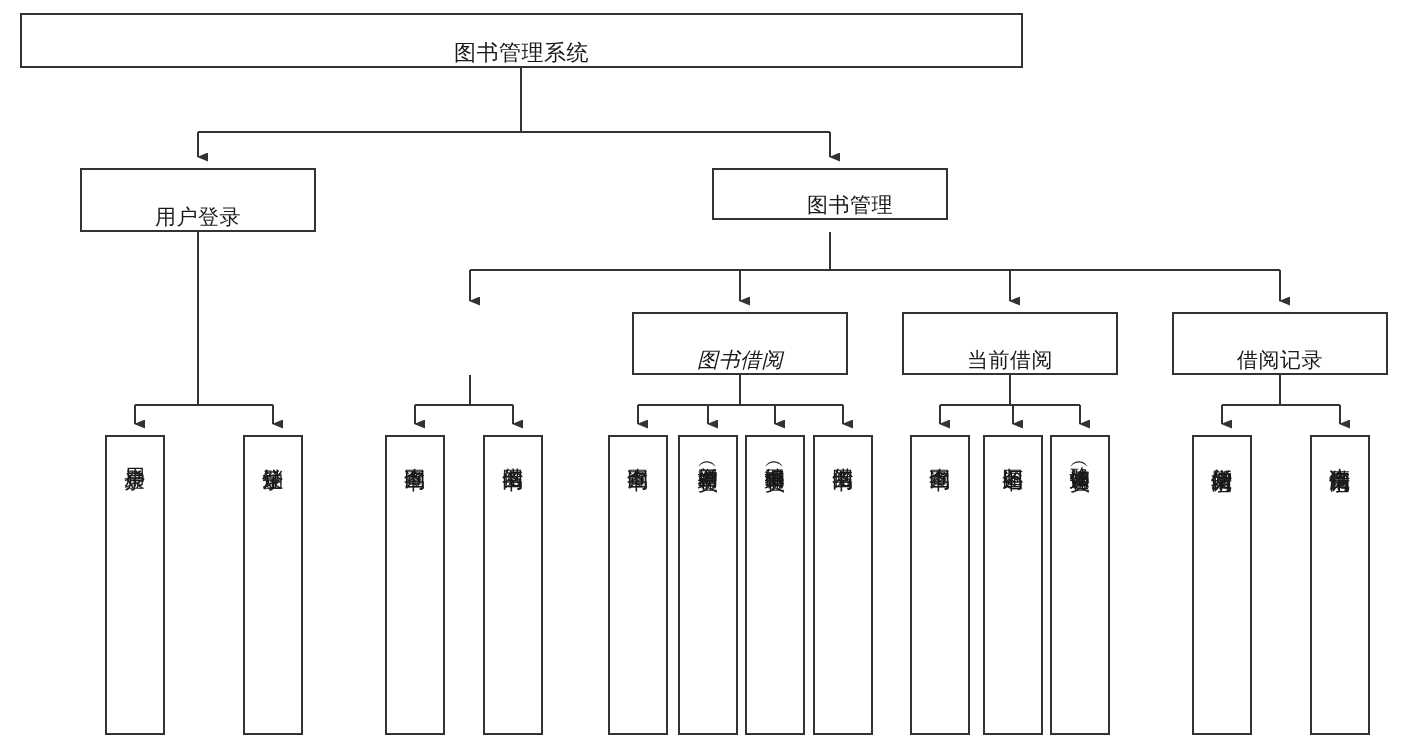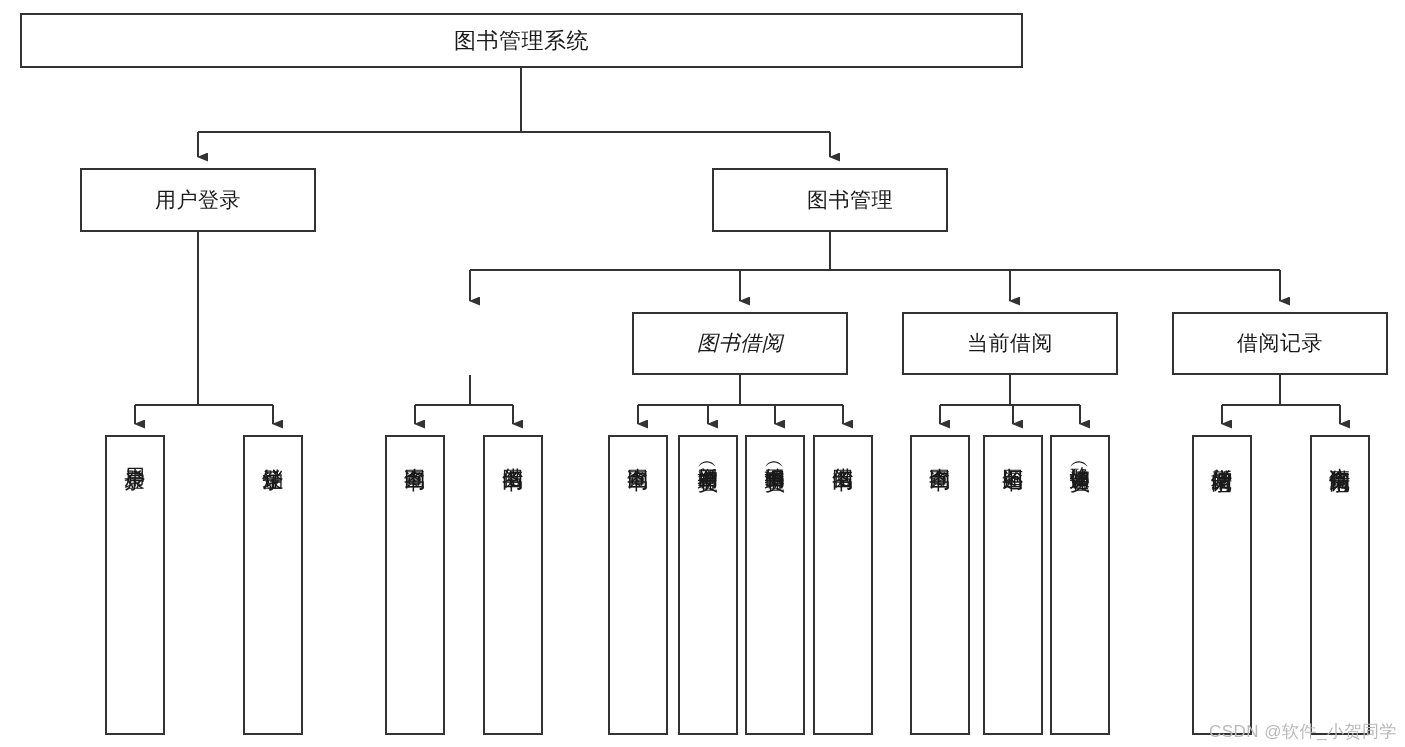--- a/index.html
+++ b/index.html
@@ -25,21 +25,21 @@
     width: 1405px;
     height: 747px;
     pointer-events: none;
   }
   .node {
     position: absolute;
     box-sizing: border-box;
     background: #ffffff;
     border: 2px solid #333333;
     display: flex;
-    align-items: center;
+    align-items: flex-end;
     justify-content: center;
     color: #1a1a1a;
     z-index: 2;
   }
   .node .label {
     display: block;
     text-align: center;
     line-height: 1.18;
     white-space: nowrap;
   }
@@ -128,21 +128,21 @@
       </g>
   </svg>
 
   <div class="node horiz root" style="left:20px; top:13px; width:1003px; height:55px;">
     <span class="label">图书管理系统</span>
   </div>
 
   <div class="node horiz" style="left:80px; top:168px; width:236px; height:64px;">
     <span class="label">用户登录</span>
   </div>
-  <div class="node horiz" style="left:712px; top:168px; width:236px; height:64px;padding-left:40px;">
+  <div class="node horiz" style="left:712px; top:168px; width:236px; height:52px;padding-left:40px;">
     <span class="label">图书管理</span>
   </div>
 
   <div class="node horiz" style="left:632px; top:312px; width:216px; height:63px;font-style:italic;">
     <span class="label">图书借阅</span>
   </div>
   <div class="node horiz" style="left:902px; top:312px; width:216px; height:63px;">
     <span class="label">当前借阅</span>
   </div>
   <div class="node horiz" style="left:1172px; top:312px; width:216px; height:63px;">
@@ -182,14 +182,13 @@
   <div class="node vert tall" style="left:1050px; top:435px; width:60px; height:300px;">
     <span class="label">确认归还（管理员）</span>
   </div>
   <div class="node vert" style="left:1192px; top:435px; width:60px; height:300px;">
     <span class="label">新增借阅记录</span>
   </div>
   <div class="node vert" style="left:1310px; top:435px; width:60px; height:300px;">
     <span class="label">查询借阅记录</span>
   </div>
 
-  <div class="watermark">CSDN @软件_小贺同学</div>
 </div>
 
 </body></html>

